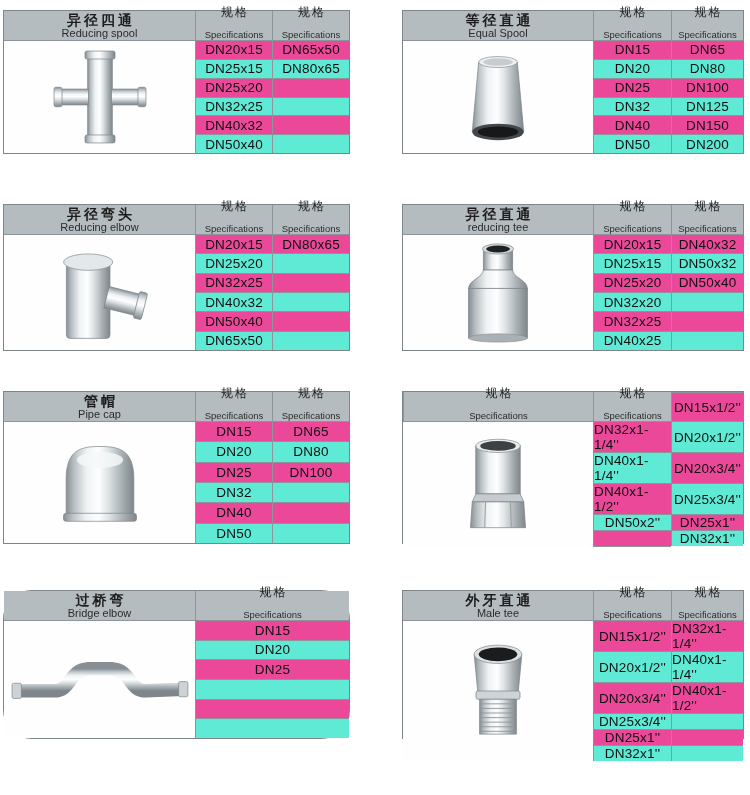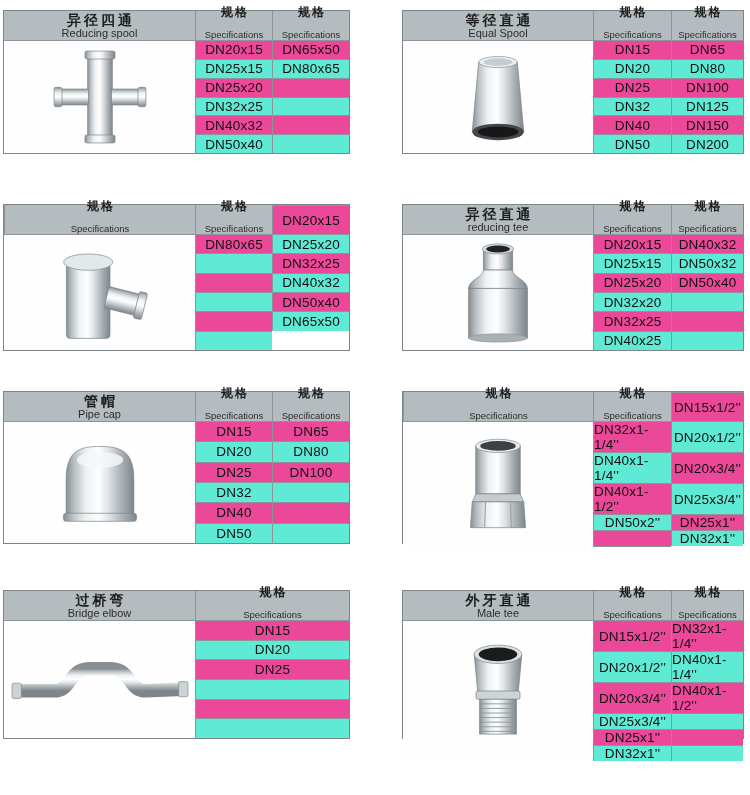--- a/index.html
+++ b/index.html
@@ -8,28 +8,28 @@
     font-family:"Liberation Sans","DejaVu Sans",sans-serif;
     -webkit-font-smoothing:antialiased;
   }
   .section{
     position:absolute;display:grid;box-sizing:border-box;
     grid-template-rows:29px repeat(6,1fr);
     border:1px solid #7d8589;background:#fff;
   }
   .cols3L{grid-template-columns:191px 77px 1fr;}
   .cols3R{grid-template-columns:190px 78px 1fr;}
-  .cols2{grid-template-columns:191px 1fr;}
+  .cols2{grid-template-columns:191px 1fr;border-radius:29px;}
   .title-cell,.spec-head{
     background:#b5bcc0;display:flex;flex-direction:column;
     justify-content:flex-end;align-items:center;line-height:1.05;
   }
   .t-zh{font-size:14px;font-weight:bold;color:#1d1d1d;letter-spacing:3px;text-indent:3px;}
   .t-en{font-size:11px;color:#2b2b2b;margin-top:1px;}
-  .s-zh{font-size:12px;font-weight:bold;color:#1d1d1d;letter-spacing:2px;text-indent:2px;}
+  .s-zh{font-size:12px;font-weight:normal;color:#1d1d1d;letter-spacing:2px;text-indent:2px;}
   .s-en{font-size:9.5px;color:#2b2b2b;margin-top:11px;}
   .img-cell{grid-column:1;grid-row:2/8;display:flex;align-items:center;justify-content:center;background:#fefefe;overflow:hidden;}
   .cell{display:flex;align-items:center;justify-content:center;font-size:13.5px;color:#101010;letter-spacing:0.2px;}
   .w{background:#ec4899;}
   .a{background:#5eead4;}
   .bl{border-left:1px solid #8d959a;}
   .bt{border-top:1px solid #8d959a;}
   .defs{position:absolute;width:0;height:0;}
 </style>
 </head>
@@ -126,20 +126,24 @@
   <div class="cell w bl bt">DN100</div>
   <div class="cell a bl bt">DN32</div>
   <div class="cell a bl bt">DN125</div>
   <div class="cell w bl bt">DN40</div>
   <div class="cell w bl bt">DN150</div>
   <div class="cell a bl bt">DN50</div>
   <div class="cell a bl bt">DN200</div>
 </div>
 
 <div class="section cols3L" style="left:3px;top:204px;width:347px;height:147px">
+  <div class="title-cell">
+    <div class="t-zh">异径弯头</div>
+    <div class="t-en">Reducing elbow</div>
+  </div>
   <div class="spec-head bl">
     <div class="s-zh">规格</div>
     <div class="s-en">Specifications</div>
   </div>
   <div class="spec-head bl">
     <div class="s-zh">规格</div>
     <div class="s-en">Specifications</div>
   </div>
   <div class="img-cell bt">
     <svg width="118" height="104" viewBox="0 0 130 112">

